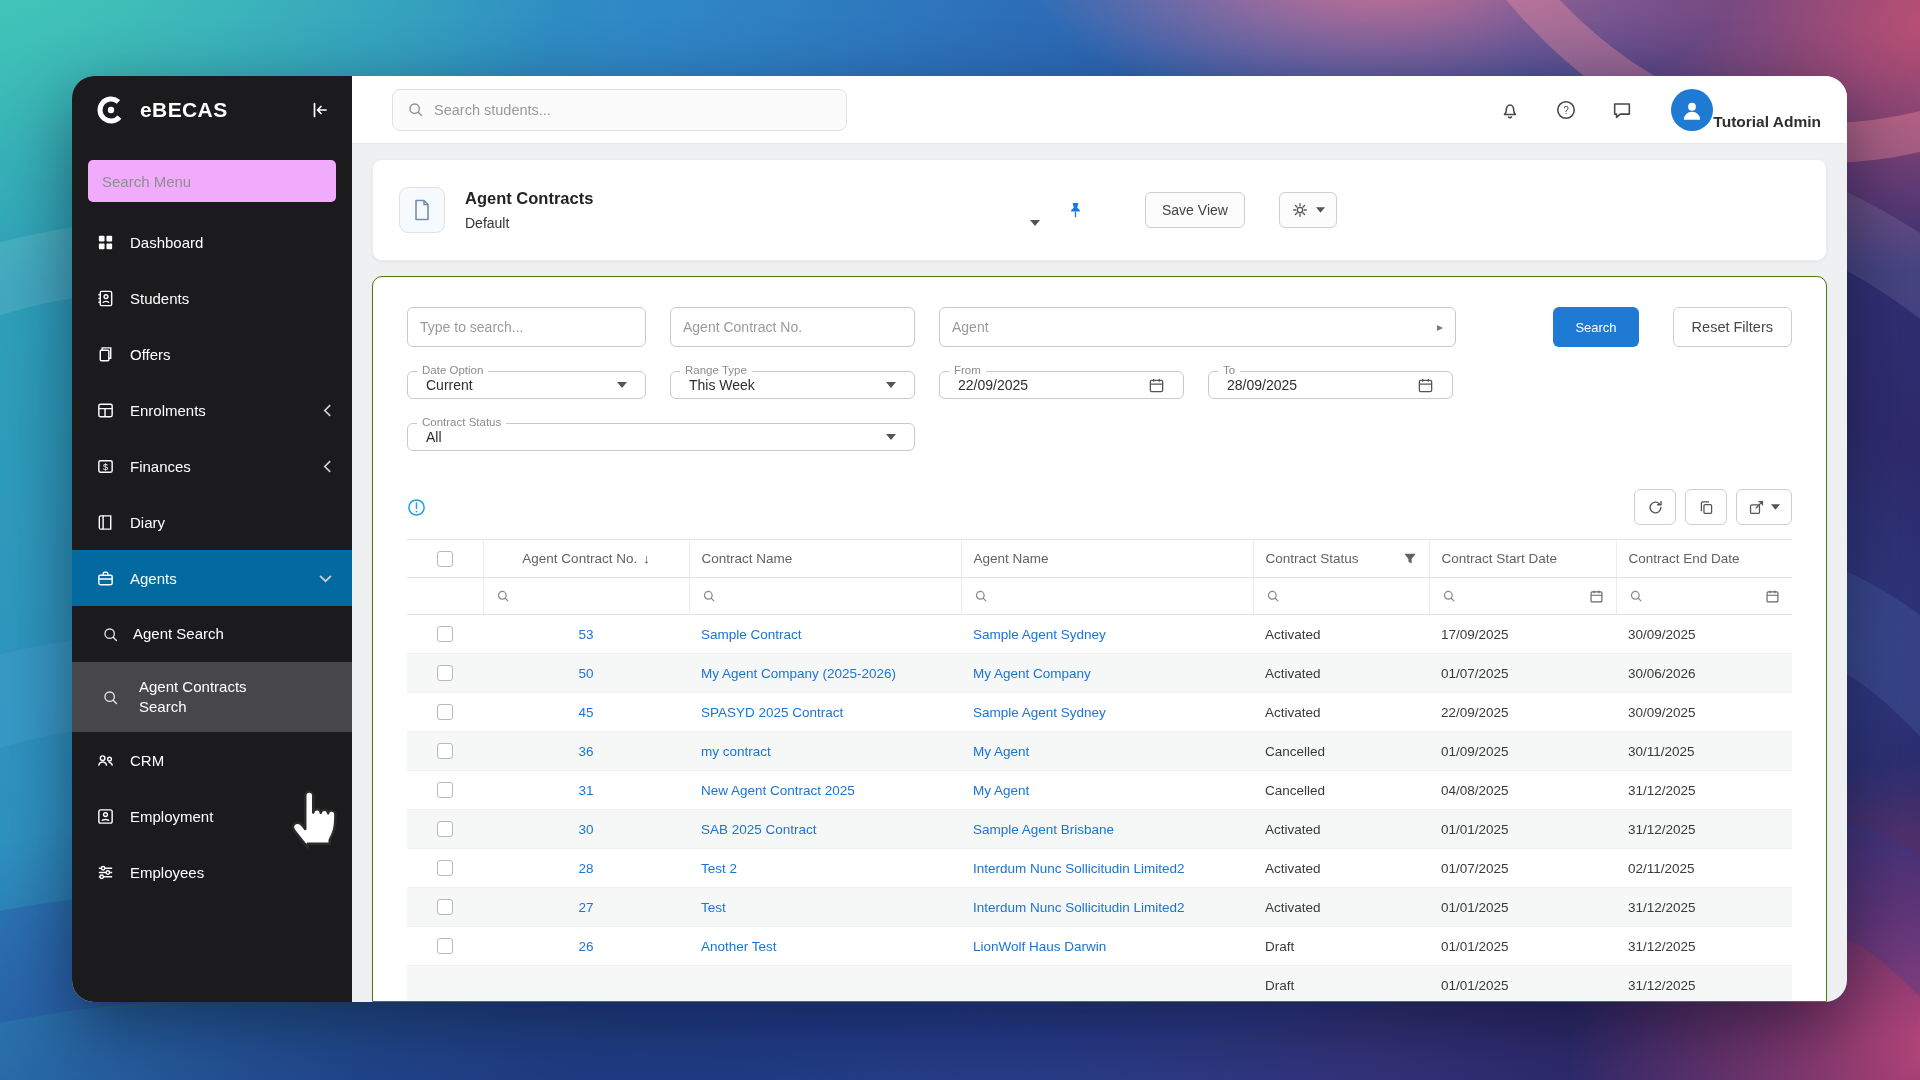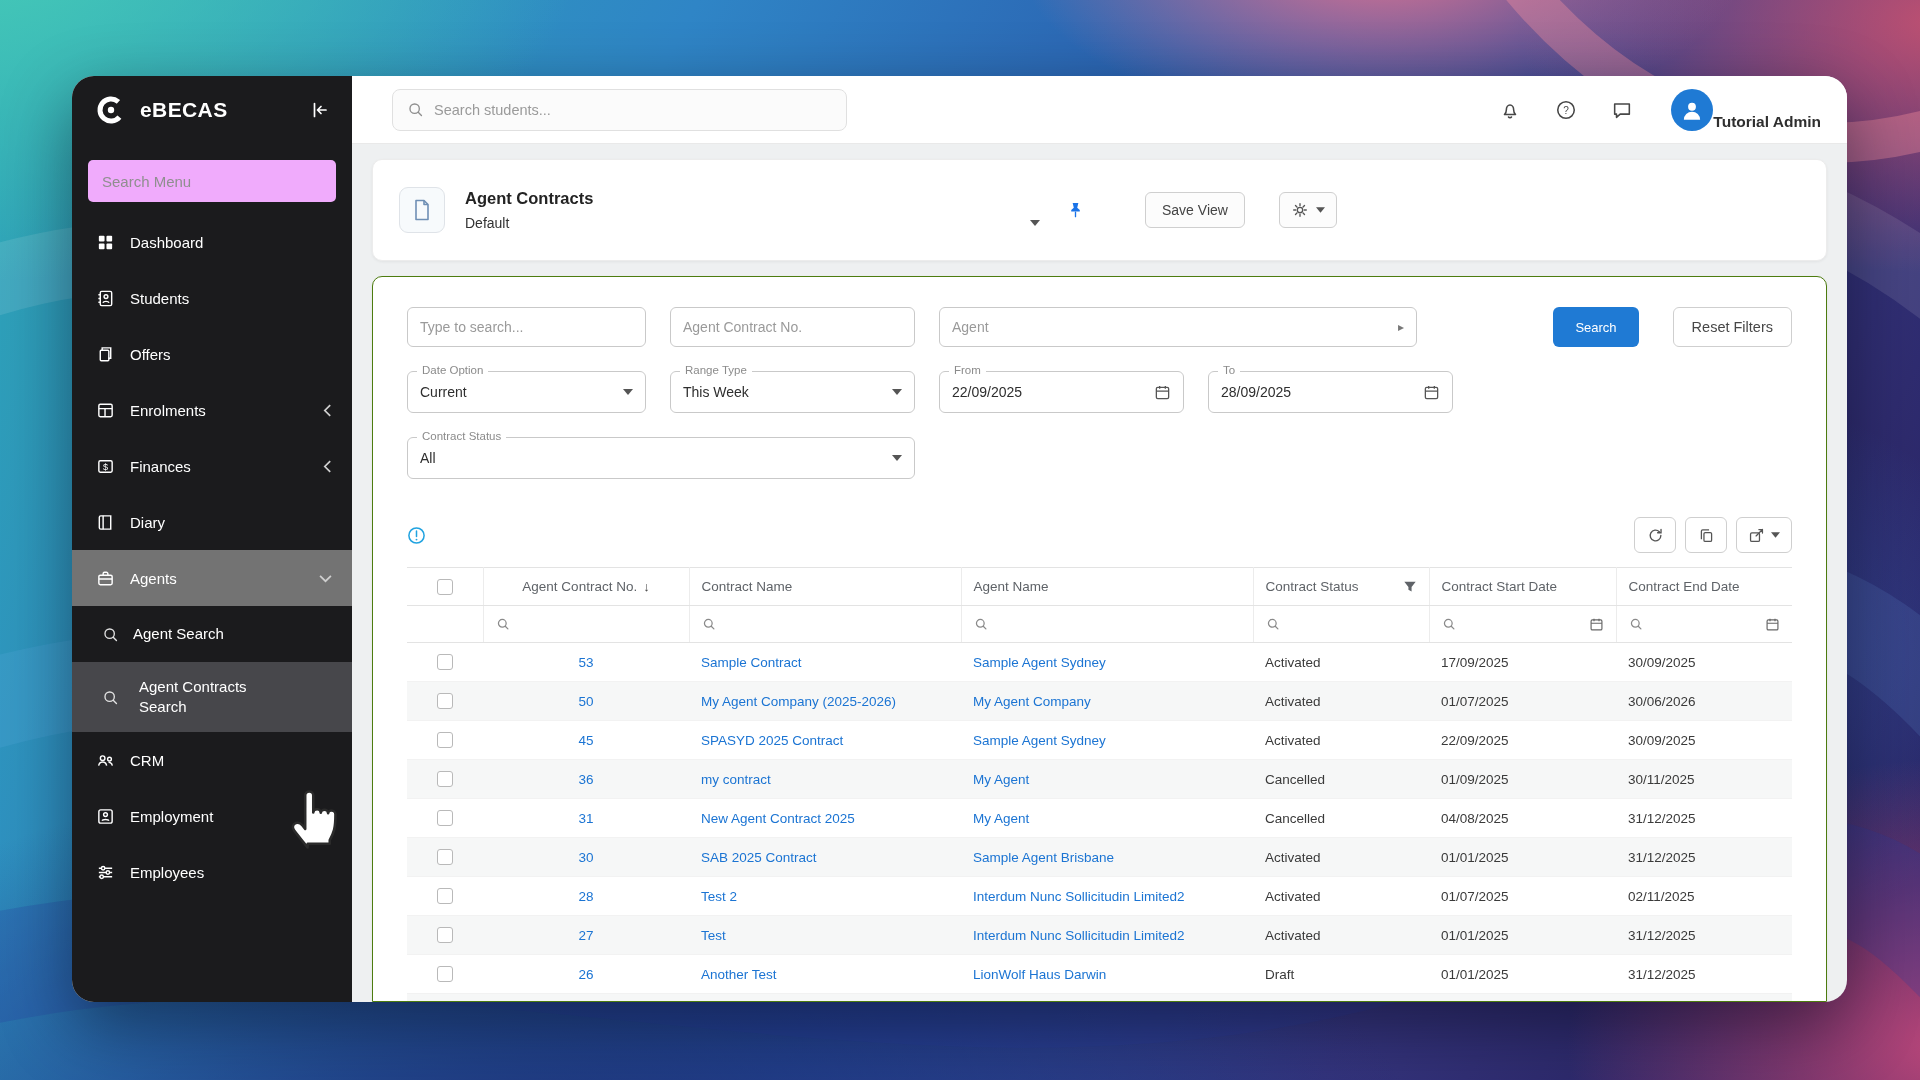--- a/index.html
+++ b/index.html
@@ -31,21 +31,21 @@
   .logo-row { height:68px; display:flex; align-items:center; gap:12px; padding:0 18px 0 22px; }
   .brand { font-size:21px; font-weight:bold; letter-spacing:.4px; }
   .collapse-btn { margin-left:auto; background:none; border:none; cursor:pointer; display:flex; padding:4px; }
   .menu-search { margin:16px 16px 12px; height:42px; border:none; border-radius:5px; background:#f0abfc;
     padding:0 14px; font-size:15px; color:#333; width:calc(100% - 32px); font-family:inherit; }
   .menu-search::placeholder { color:#8f8f8f; }
   .menu { display:flex; flex-direction:column; font-size:15px; }
   .menu-item { height:56px; display:flex; align-items:center; gap:15px; padding:0 20px 0 24px; cursor:pointer; }
   .menu-item .lbl { color:#fff; }
   .menu-item .chev { margin-left:auto; color:#cfcfcf; display:flex; }
-  .menu-item.parent-open { background:#737373; }
+  .menu-item.parent-open { background:#0369a1; }
   .submenu-item { display:flex; align-items:center; gap:14px; padding:0 16px 0 30px; cursor:pointer; }
   .submenu-item.single { height:56px; }
   .submenu-item.double { height:70px; }
   .submenu-item .lbl { width:150px; line-height:1.35; }
   .submenu-item.selected { background:#47474b;gap:20px; }
   .mi-icon { display:flex; flex-shrink:0; }
 
   
   .main { flex:1; display:flex; flex-direction:column; min-width:0; }
   .topbar { height:68px; background:#fff; border-bottom:1px solid #e9e9e9; display:flex; align-items:center; padding:0 26px 0 40px; flex-shrink:0; }
@@ -76,31 +76,31 @@
     font-size:14px; color:#444; margin-left:40px; }
   .gear-btn { height:36px; width:58px; border:1px solid #cfcfcf; border-radius:6px; background:#fcfcfc;
     display:flex; align-items:center; justify-content:center; gap:7px; margin-left:14px; }
 
   
   .table-card { margin-top:15px; background:#fff; border:1px solid #4d7c0f; border-radius:10px 10px 0 0;
     box-shadow:0 1px 3px rgba(0,0,0,.06); flex:1; padding:30px 34px 0; overflow:hidden; display:flex; flex-direction:column; min-height:0; }
   .filters-r1 { display:flex; gap:24px; align-items:center; }
   .f-input { height:40px; border:1px solid #c9c9c9; border-radius:6px; padding:0 12px; font-size:14px; font-family:inherit; color:#333; }
   .f-input::placeholder { color:#9a9a9a; }
-  .agent-select { width:478px; height:40px; border:1px solid #c9c9c9; border-radius:6px; display:flex; align-items:center;
+  .agent-select { width:517px; height:40px; border:1px solid #c9c9c9; border-radius:6px; display:flex; align-items:center;
     padding:0 12px; color:#9a9a9a; font-size:14px; cursor:pointer; }
   .agent-select .exp { margin-left:auto; color:#777; font-size:12px; }
   .r1-spacer { flex:1; }
   .search-btn { height:40px; padding:0 22px; background:#1f7ad4; color:#fff; border:none; border-radius:6px; font-size:13px; }
   .reset-btn { height:40px; padding:0 18px; background:#fff; color:#474747; border:1px solid #cfcfcf; border-radius:6px; font-size:14.5px; margin-left:10px; }
 
   .filters-r2 { display:flex; gap:24px; margin-top:24px; }
   .filters-r3 { display:flex; margin-top:24px; }
-  .float-field { position:relative; height:42px; border:1px solid #c9c9c9; border-radius:6px; display:flex; align-items:center;
-    padding:0 12px; font-size:14px; color:#2e2e2e; cursor:pointer; }
+  .float-field { position:relative; height:28px; border:1px solid #c9c9c9; border-radius:6px; display:flex; align-items:center;
+    padding:0 18px; font-size:14px; color:#2e2e2e; cursor:pointer; }
   .float-field .flabel { position:absolute; top:-8px; left:9px; background:#fff; padding:0 5px; font-size:11.5px; color:#8b8b8b; }
   .float-field .caret, .float-field .cal { margin-left:auto; display:flex; }
 
   .meta-row { margin-top:38px; display:flex; align-items:center; }
   .info-btn { background:none; border:none; cursor:pointer; display:flex; }
   .meta-actions { margin-left:auto; display:flex; gap:9px; }
   .icon-sq-btn { height:36px; min-width:42px; border:1px solid #cfcfcf; border-radius:6px; background:#fff;
     display:flex; align-items:center; justify-content:center; gap:6px; }
 
   

